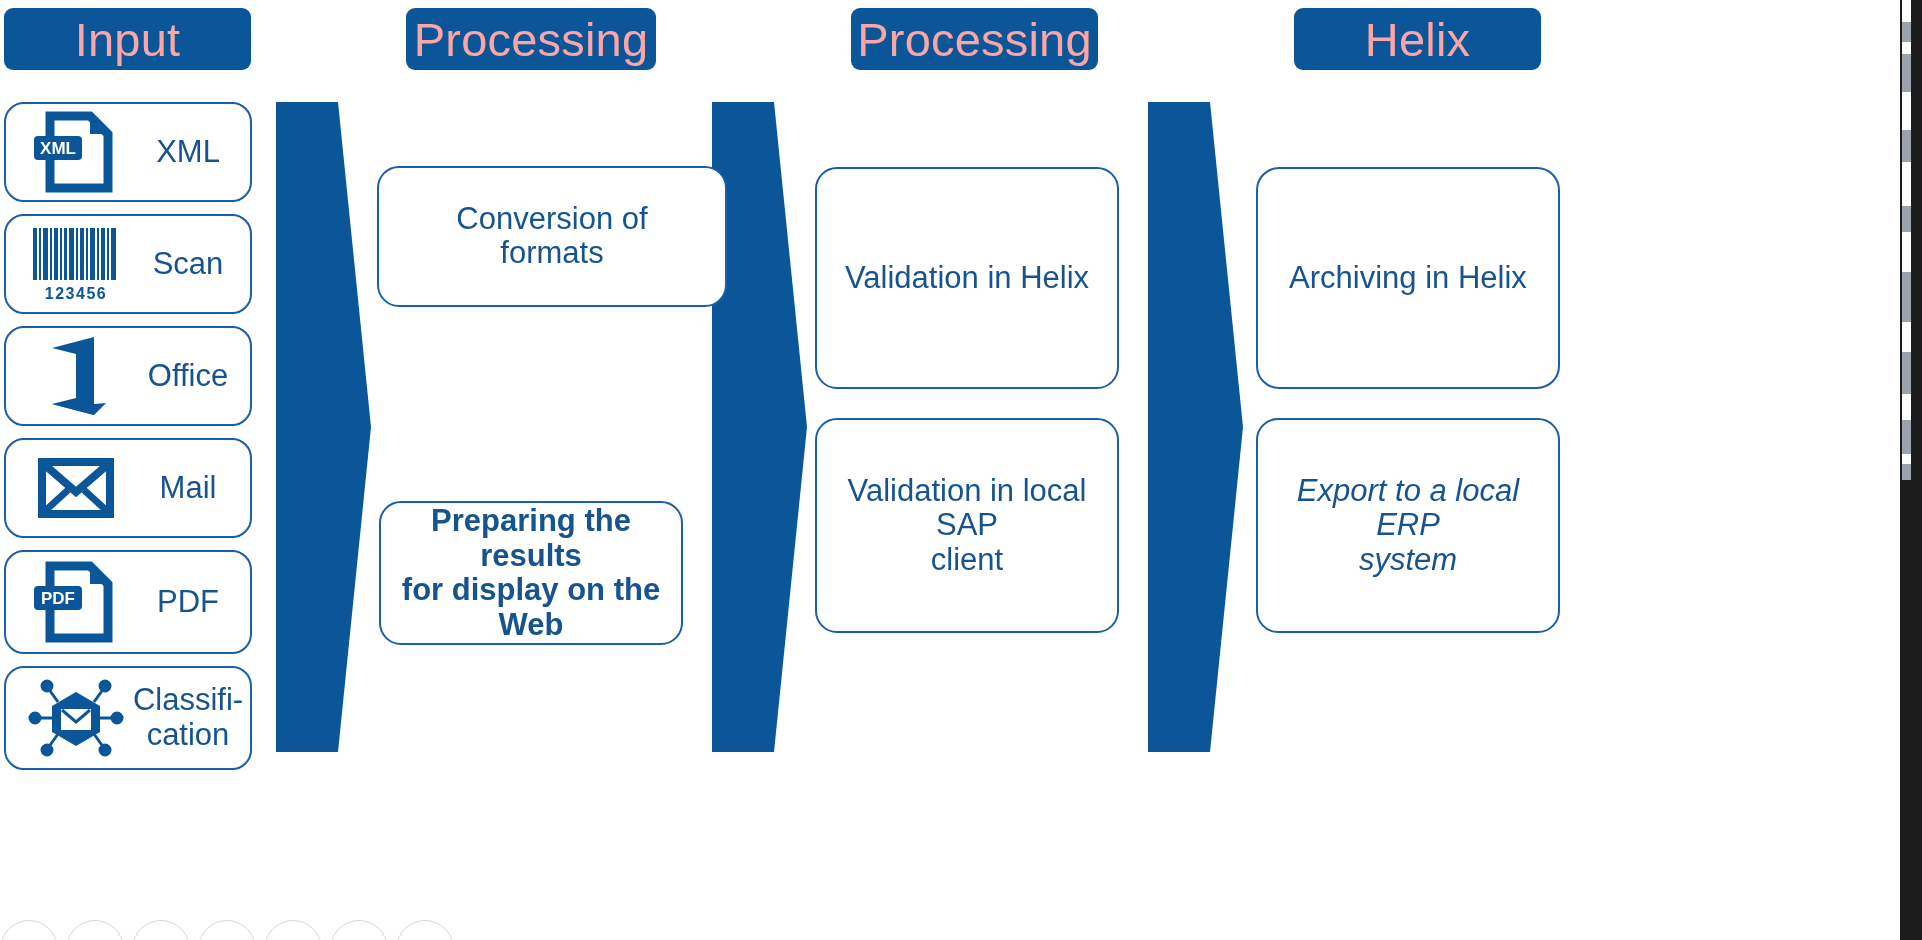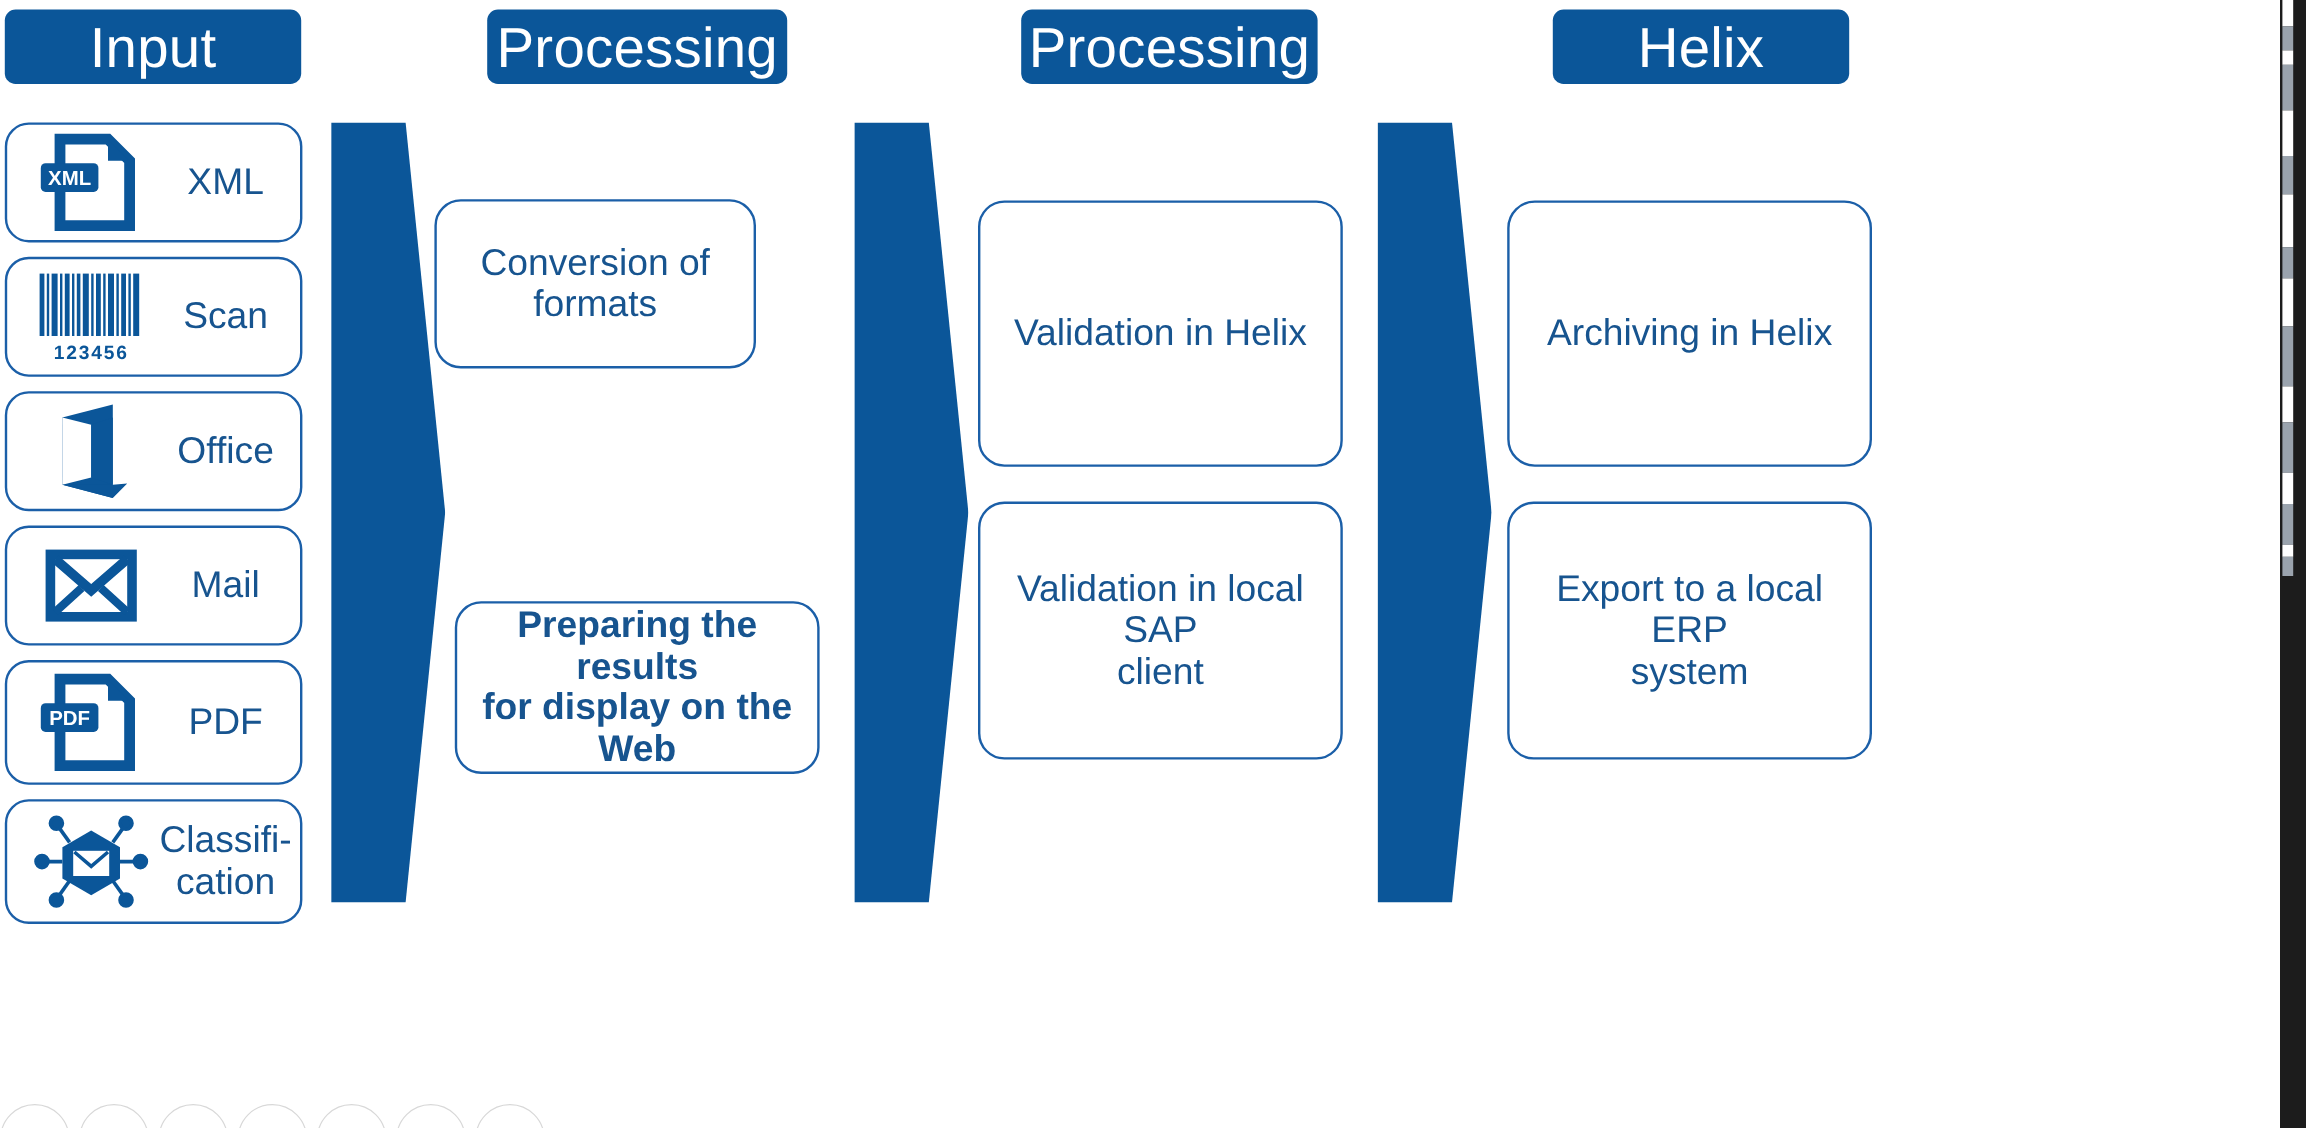--- a/index.html
+++ b/index.html
@@ -15,21 +15,21 @@
     width: 1922px;
     height: 940px;
     background: #ffffff;
   }
 
   
   .chip {
     position: absolute;
     background: #0B5699;
     border-radius: 9px;
-    color: #ffffff;
+    color: #fca5a5;
     display: flex;
     align-items: center;
     justify-content: center;
     font-size: 47px;
     font-weight: 400;
     letter-spacing: 0.2px;
     line-height: 1;
     white-space: nowrap;
   }
 
@@ -254,21 +254,21 @@
   <div class="deco-row">
     <span class="deco-circle"></span>
     <span class="deco-circle"></span>
     <span class="deco-circle"></span>
     <span class="deco-circle"></span>
     <span class="deco-circle"></span>
     <span class="deco-circle"></span>
     <span class="deco-circle"></span>
   </div>
 
-  <div class="card" style="left:362px; top:166px; width:268px; height:141px;">
+  <div class="card" style="left:377px; top:166px; width:350px; height:141px;">
     <span class="card-label" style="white-space:pre-line;">Conversion of
 formats</span>
   </div>
 
 
   <div class="card" style="left:379px; top:501px; width:304px; height:144px;">
     <span class="card-label" style="white-space:pre-line;font-weight:bold;">Preparing the results
 for display on the
 Web</span>
   </div>
@@ -279,21 +279,21 @@
   </div>
 
   <div class="card" style="left:815px; top:167px; width:304px; height:222px;">
     <span class="card-label" style="white-space:pre-line;">Validation in Helix</span>
   </div>
 
   <div class="card" style="left:1256px; top:167px; width:304px; height:222px;border-radius:23px;">
     <span class="card-label" style="white-space:pre-line;">Archiving in Helix</span>
   </div>
 
-  <div class="card" style="left:1256px; top:418px; width:304px; height:215px;">
+  <div class="card" style="left:1256px; top:418px; width:304px; height:215px;font-style:italic;">
     <span class="card-label" style="white-space:pre-line;">Export to a local ERP
 system</span>
   </div>
 
   <div class="edge-strip">
     <span class="seg w" style="top:0px;   height:22px;"></span>
     <span class="seg" style="top:22px;  height:20px;"></span>
     <span class="seg w" style="top:42px;  height:12px;"></span>
     <span class="seg" style="top:54px;  height:38px;"></span>
     <span class="seg w" style="top:92px;  height:38px;"></span>

